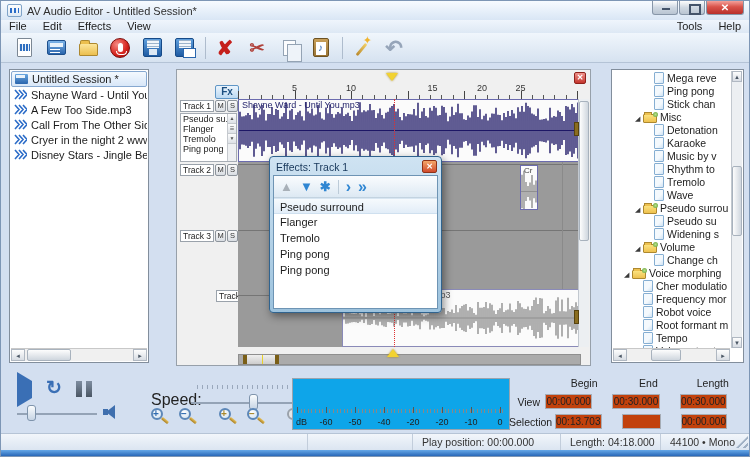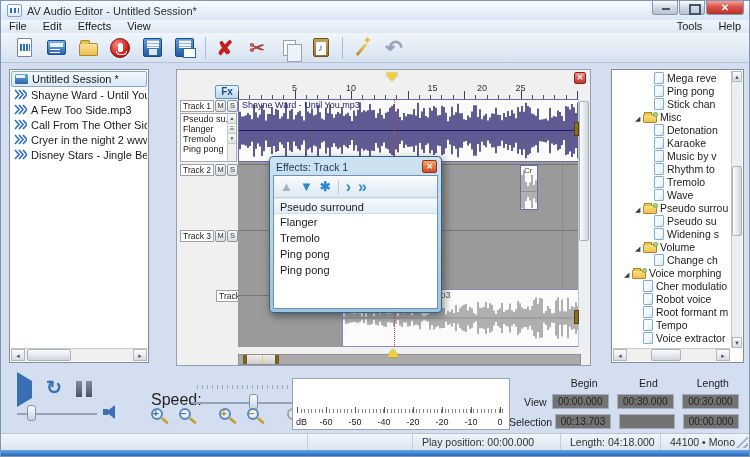--- a/index.html
+++ b/index.html
@@ -142,32 +142,32 @@
   .speaker::after { content:""; position:absolute; left:3px; top:0; border-top:7px solid transparent; border-bottom:7px solid transparent; border-right:9px solid #3f6fae; }
   .ticks { position:absolute; height:4px; background:repeating-linear-gradient(to right,#9aa8bc 0 1px,transparent 1px 5px); }
   .zbtn { position:absolute; width:24px; height:20px; }
   .lens { position:absolute; left:2px; top:1px; width:12px; height:12px; border:2px solid #5c87b8; border-radius:50%; background:radial-gradient(circle at 35% 30%,#fff,#cfe0ef); }
   .lens.gray { border-color:#9aa2ab; background:#e4e6e9; }
   .zhandle { position:absolute; left:12px; top:12px; width:8px; height:3px; background:linear-gradient(#e8c25d,#a87f25); transform:rotate(40deg); border-radius:1px; }
   .zbadge { position:absolute; left:4px; top:1px; font-size:10px; font-weight:bold; color:#2f6bb0; }
   .zbadge.g { color:#a8872a; }
 
   
-  #meter { position:absolute; left:291px; top:377px; width:218px; height:52px; background:#ffffff; border:1px solid #9aa4ae; }
+  #meter { position:absolute; left:291px; top:377px; width:218px; height:52px; background:#0ea5e9; border:1px solid #9aa4ae; }
   .mticks1 { position:absolute; left:4px; right:4px; bottom:16px; height:4px; background:repeating-linear-gradient(to right,#888 0 1px,transparent 1px 3.6px); }
   .mticks2 { position:absolute; left:4px; right:4px; bottom:16px; height:6px; background:repeating-linear-gradient(to right,#555 0 1px,transparent 1px 29px); }
   .mlabel { position:absolute; bottom:2px; transform:translateX(-50%); font-size:9px; color:#222; }
   .munit { position:absolute; left:3px; bottom:2px; font-size:9px; color:#222; }
 
   
   #times { position:absolute; left:508px; top:376px; width:238px; font-size:10.5px; color:#222; }
   .trowt { display:flex; align-items:center; margin-bottom:5px; }
   .tlab { width:46px; text-align:right; padding-right:5px; }
   .thead { width:62px; text-align:center; margin-right:4px; font-size:10.5px; }
-  .tfield { width:62px; height:15px; background:#737373; border:1px solid #a6acb5; margin-right:8px; text-align:center; line-height:14px; font-size:10px; }
+  .tfield { width:62px; height:15px; background:#c2410c; border:1px solid #a6acb5; margin-right:20px; text-align:center; line-height:14px; font-size:10px; }
 
   
   #status { position:absolute; left:0; top:432px; width:100%; height:17px; background:linear-gradient(#f2f6fb,#dbe5f1); border-top:1px solid #b6c4d6; font-size:10.5px; color:#333; }
   .spanel { position:absolute; top:0; height:100%; border-right:1px solid #c2cddb; display:flex; align-items:center; padding-left:9px; }
   .grip { position:absolute; right:1px; bottom:2px; width:12px; height:12px;
     background:repeating-linear-gradient(135deg,transparent 0 3px,#9fb0c4 3px 5px); clip-path:polygon(100% 0,100% 100%,0 100%); }
   #bluebar { position:absolute; left:0; top:449px; width:100%; height:8px; background:linear-gradient(#66a8e8,#2d6cbb 70%,#1d4f94); }
 </style>
 </head>
 <body>
@@ -473,20 +473,25 @@
         <div class="trow">
           <span style="width: 11px; flex: 0 0 auto;"></span>
           <span class="tri">◢</span>
           <span class="fold"></span>
           <span>Voice morphing</span>
         </div>
         <div class="trow">
           <span style="width: 30px; flex: 0 0 auto;"></span>
           <span class="pageic"></span>
           <span>Cher modulatio</span>
+        </div>
+        <div class="trow">
+          <span style="width: 30px; flex: 0 0 auto;"></span>
+          <span class="pageic"></span>
+          <span>Frequency mor</span>
         </div>
         <div class="trow">
           <span style="width: 30px; flex: 0 0 auto;"></span>
           <span class="pageic"></span>
           <span>Robot voice</span>
         </div>
         <div class="trow">
           <span style="width: 30px; flex: 0 0 auto;"></span>
           <span class="pageic"></span>
           <span>Root formant m</span>

